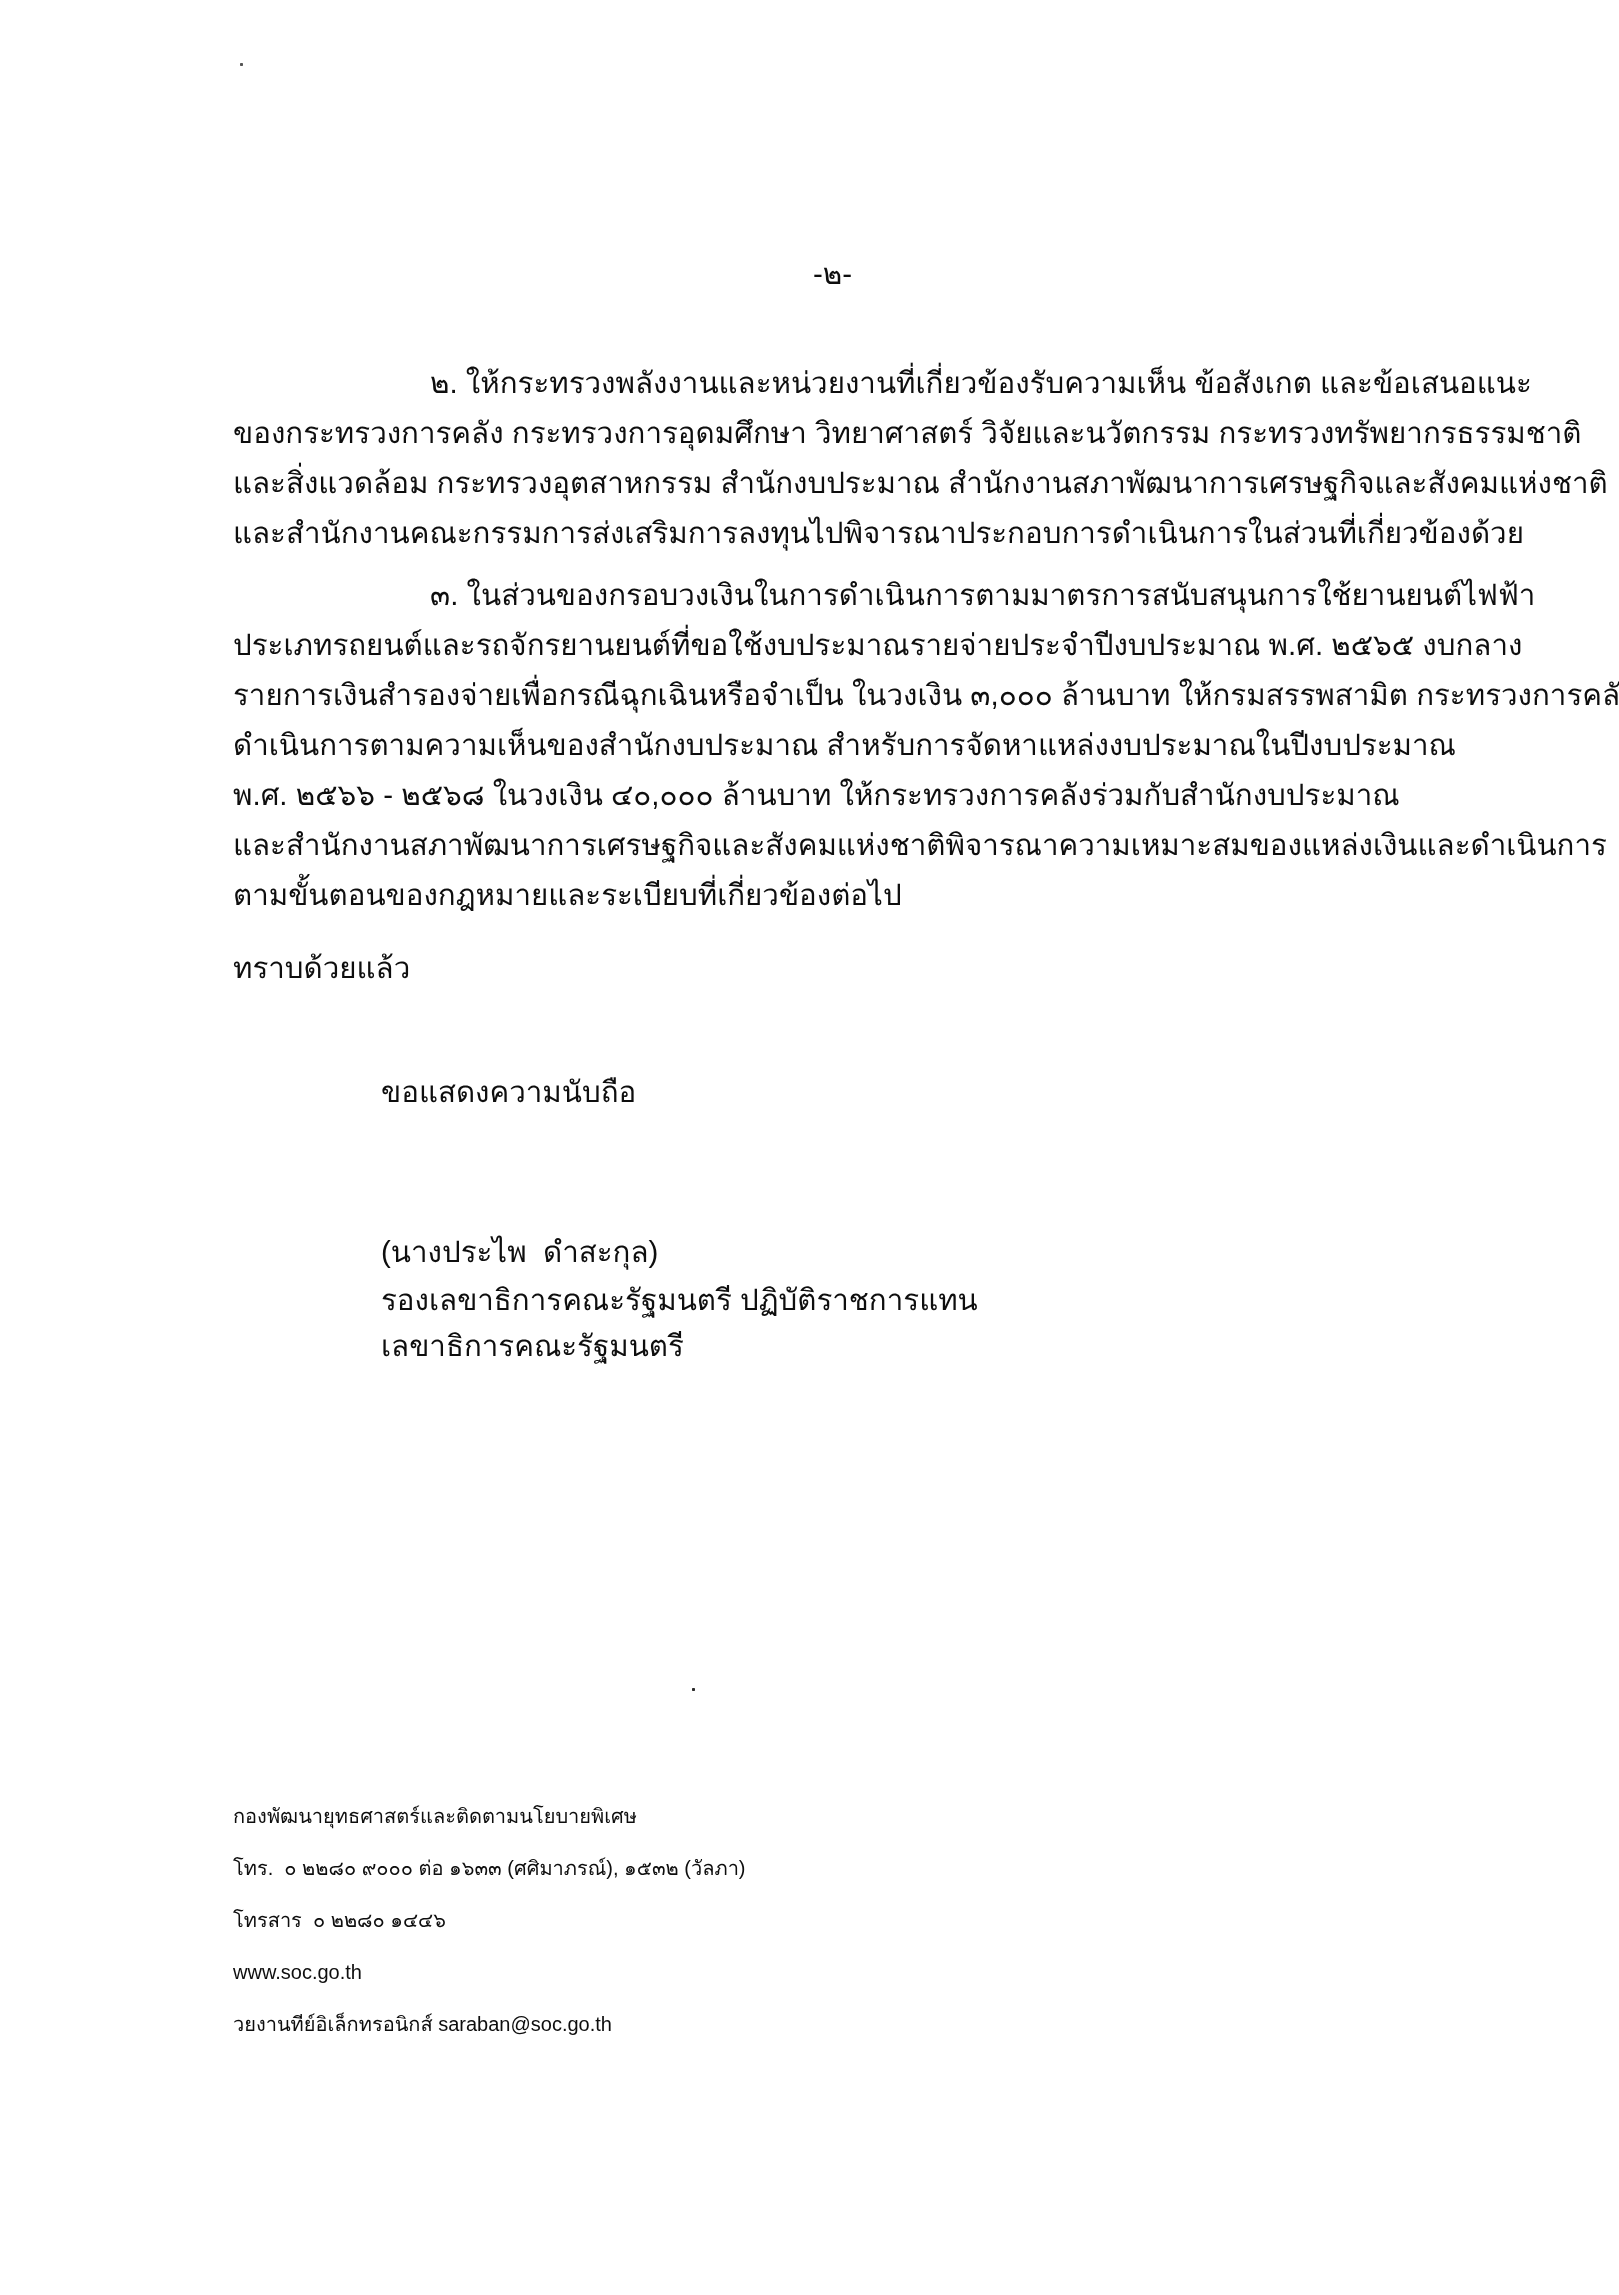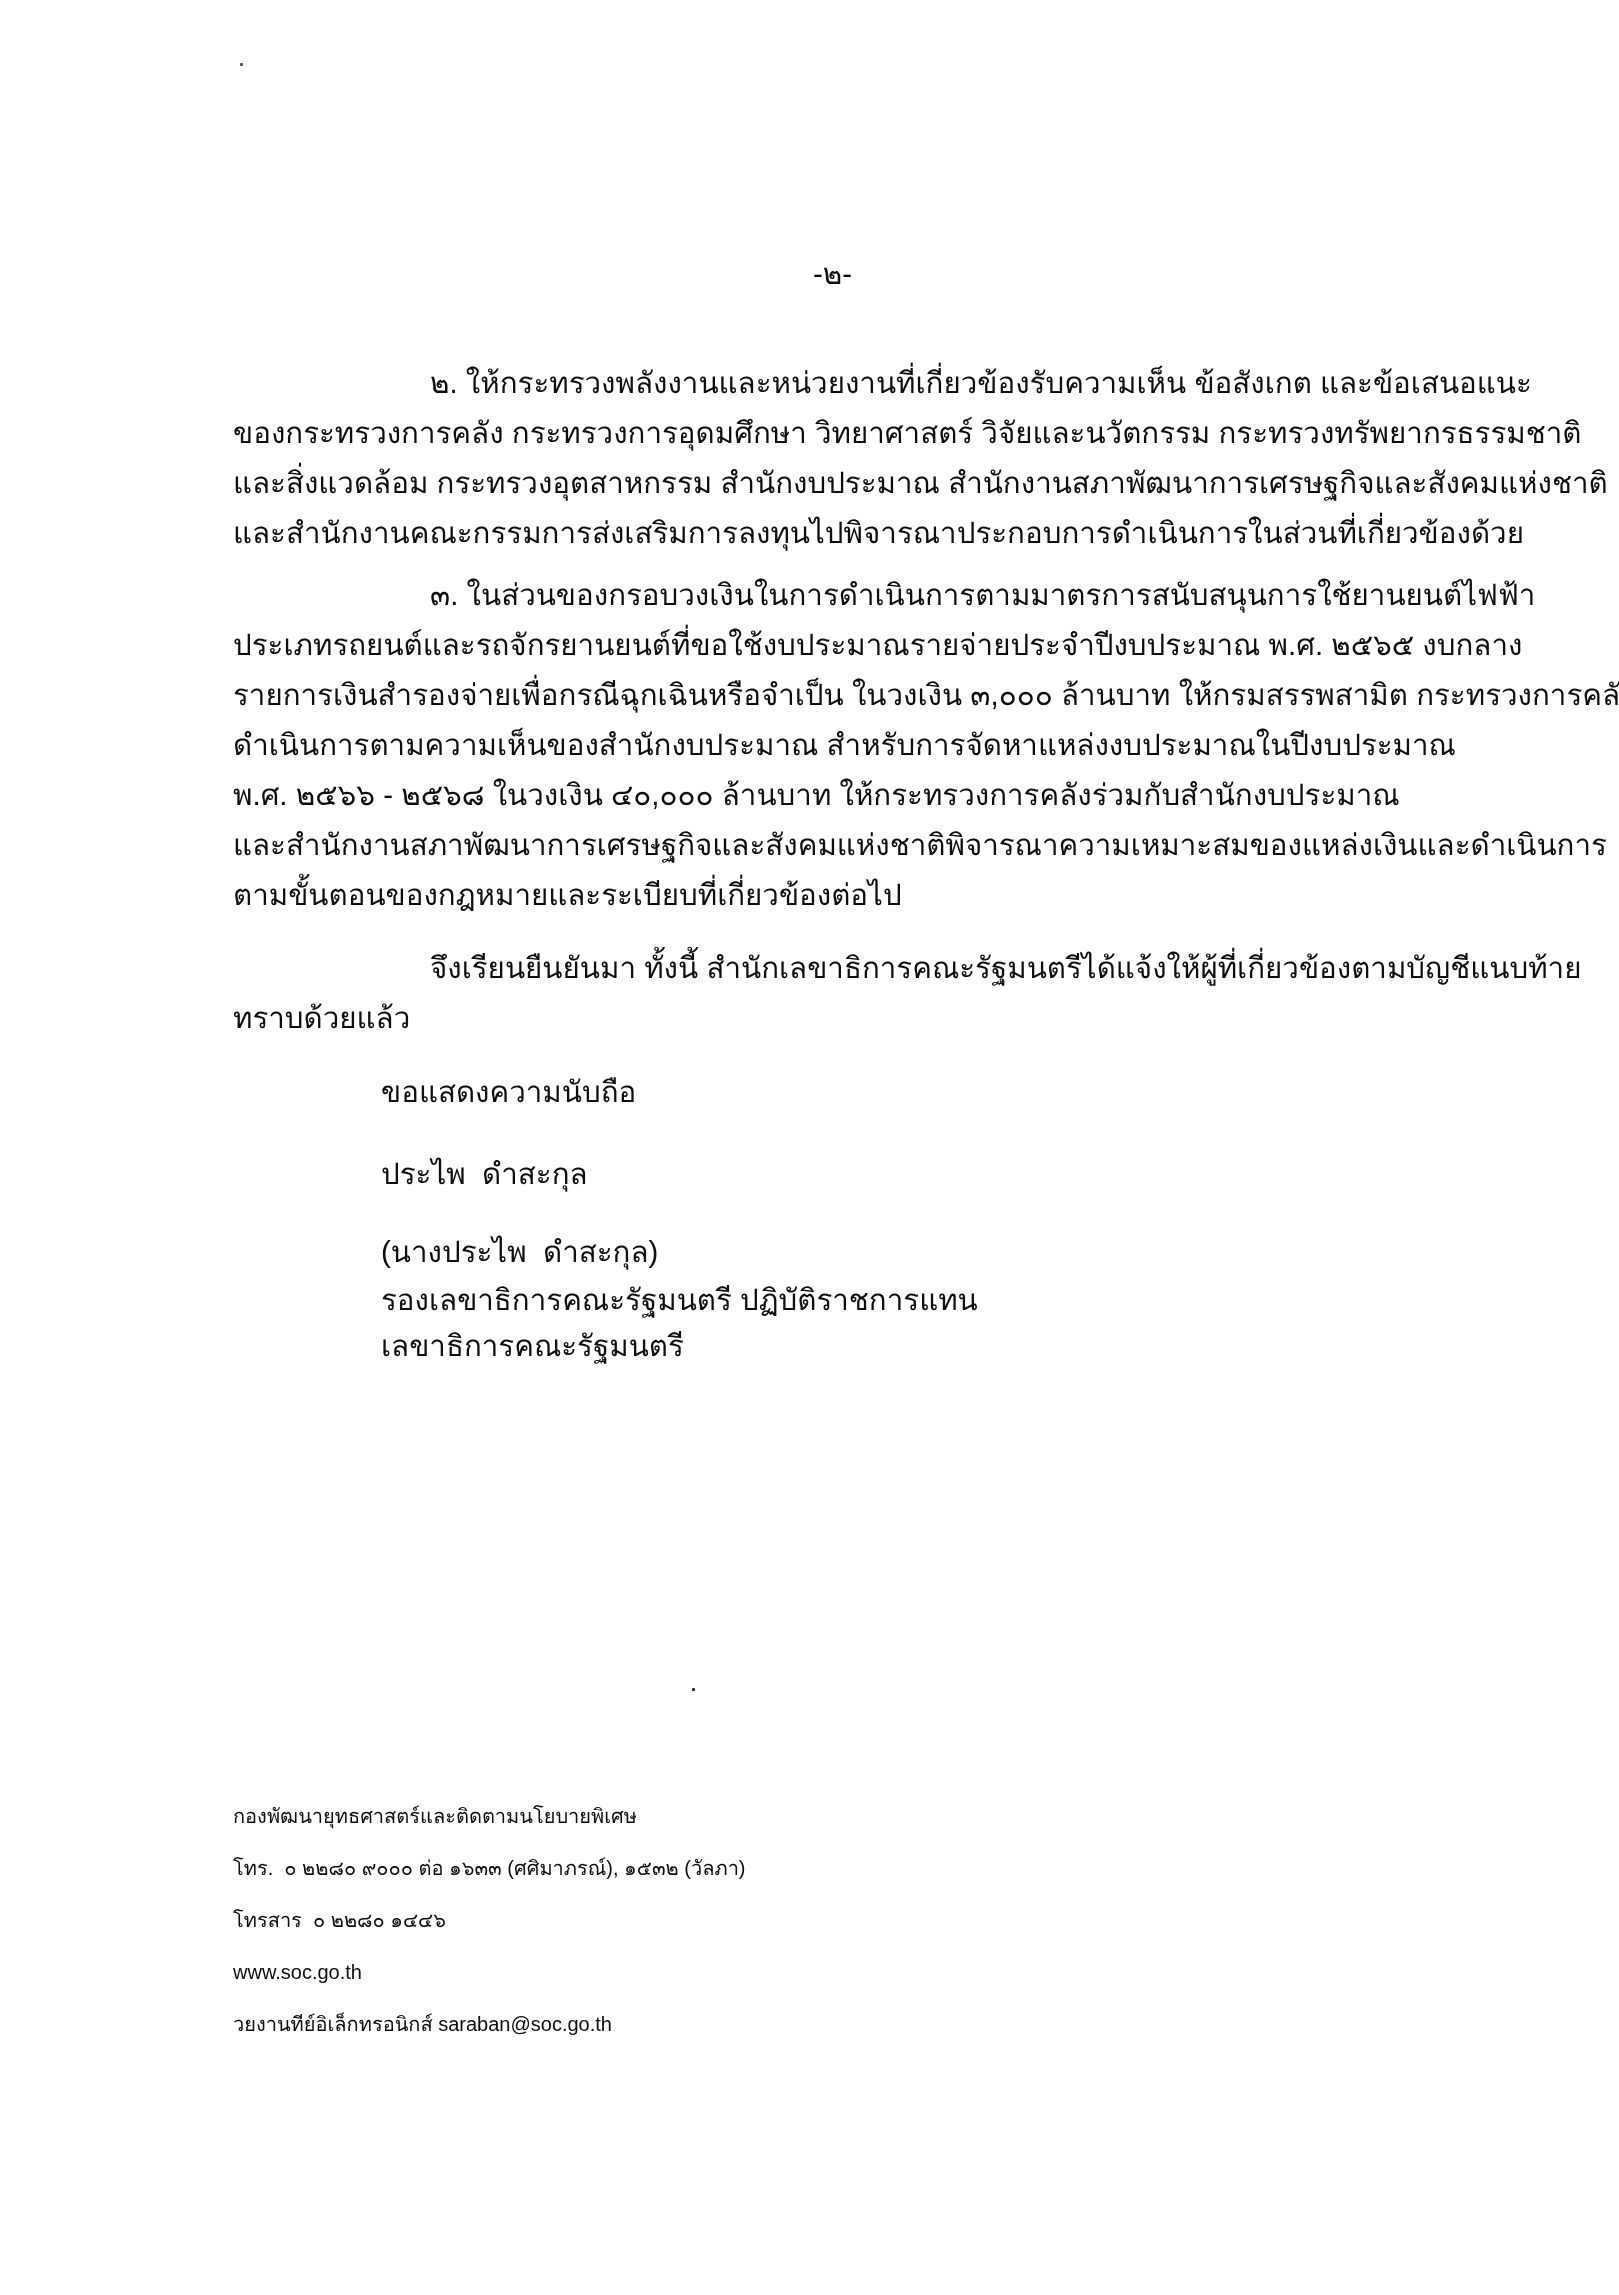--- a/index.html
+++ b/index.html
@@ -92,29 +92,27 @@
       <span class="txt line first">๓. ในส่วนของกรอบวงเงินในการดำเนินการตามมาตรการสนับสนุนการใช้ยานยนต์ไฟฟ้า</span>
       <span class="txt line">ประเภทรถยนต์และรถจักรยานยนต์ที่ขอใช้งบประมาณรายจ่ายประจำปีงบประมาณ พ.ศ. ๒๕๖๕ งบกลาง</span>
       <span class="txt line">รายการเงินสำรองจ่ายเพื่อกรณีฉุกเฉินหรือจำเป็น ในวงเงิน ๓,๐๐๐ ล้านบาท ให้กรมสรรพสามิต กระทรวงการคลัง</span>
       <span class="txt line">ดำเนินการตามความเห็นของสำนักงบประมาณ สำหรับการจัดหาแหล่งงบประมาณในปีงบประมาณ</span>
       <span class="txt line">พ.ศ. ๒๕๖๖ - ๒๕๖๘ ในวงเงิน ๔๐,๐๐๐ ล้านบาท ให้กระทรวงการคลังร่วมกับสำนักงบประมาณ</span>
       <span class="txt line">และสำนักงานสภาพัฒนาการเศรษฐกิจและสังคมแห่งชาติพิจารณาความเหมาะสมของแหล่งเงินและดำเนินการ</span>
       <span class="txt line">ตามขั้นตอนของกฎหมายและระเบียบที่เกี่ยวข้องต่อไป</span>
     </section>
 
     <section class="para para-3">
-      <span class="txt line first">จึงเรียนยืนยันมา ทั้งนี้ สำนักเลขาธิการคณะรัฐมนตรีได้แจ้งให้ผู้ที่เกี่ยวข้องตามบัญชีแนบท้าย</span>
       <span class="txt line">ทราบด้วยแล้ว</span>
     </section>
 
   </main>
 
   <div class="signoff-line salutation">ขอแสดงความนับถือ</div>
 
-  <div class="signoff-line signed-name">ประไพ  ดำสะกุล</div>
 
   <div class="signoff-line name-parens">(นางประไพ  ดำสะกุล)</div>
 
   <div class="signoff-line position-line-1">รองเลขาธิการคณะรัฐมนตรี ปฏิบัติราชการแทน</div>
 
   <div class="signoff-line position-line-2">เลขาธิการคณะรัฐมนตรี</div>
 
   <footer class="footer-contact">
     <span class="line">กองพัฒนายุทธศาสตร์และติดตามนโยบายพิเศษ</span>
     <span class="line">โทร.  ๐ ๒๒๘๐ ๙๐๐๐ ต่อ ๑๖๓๓ (ศศิมาภรณ์), ๑๕๓๒ (วัลภา)</span>

